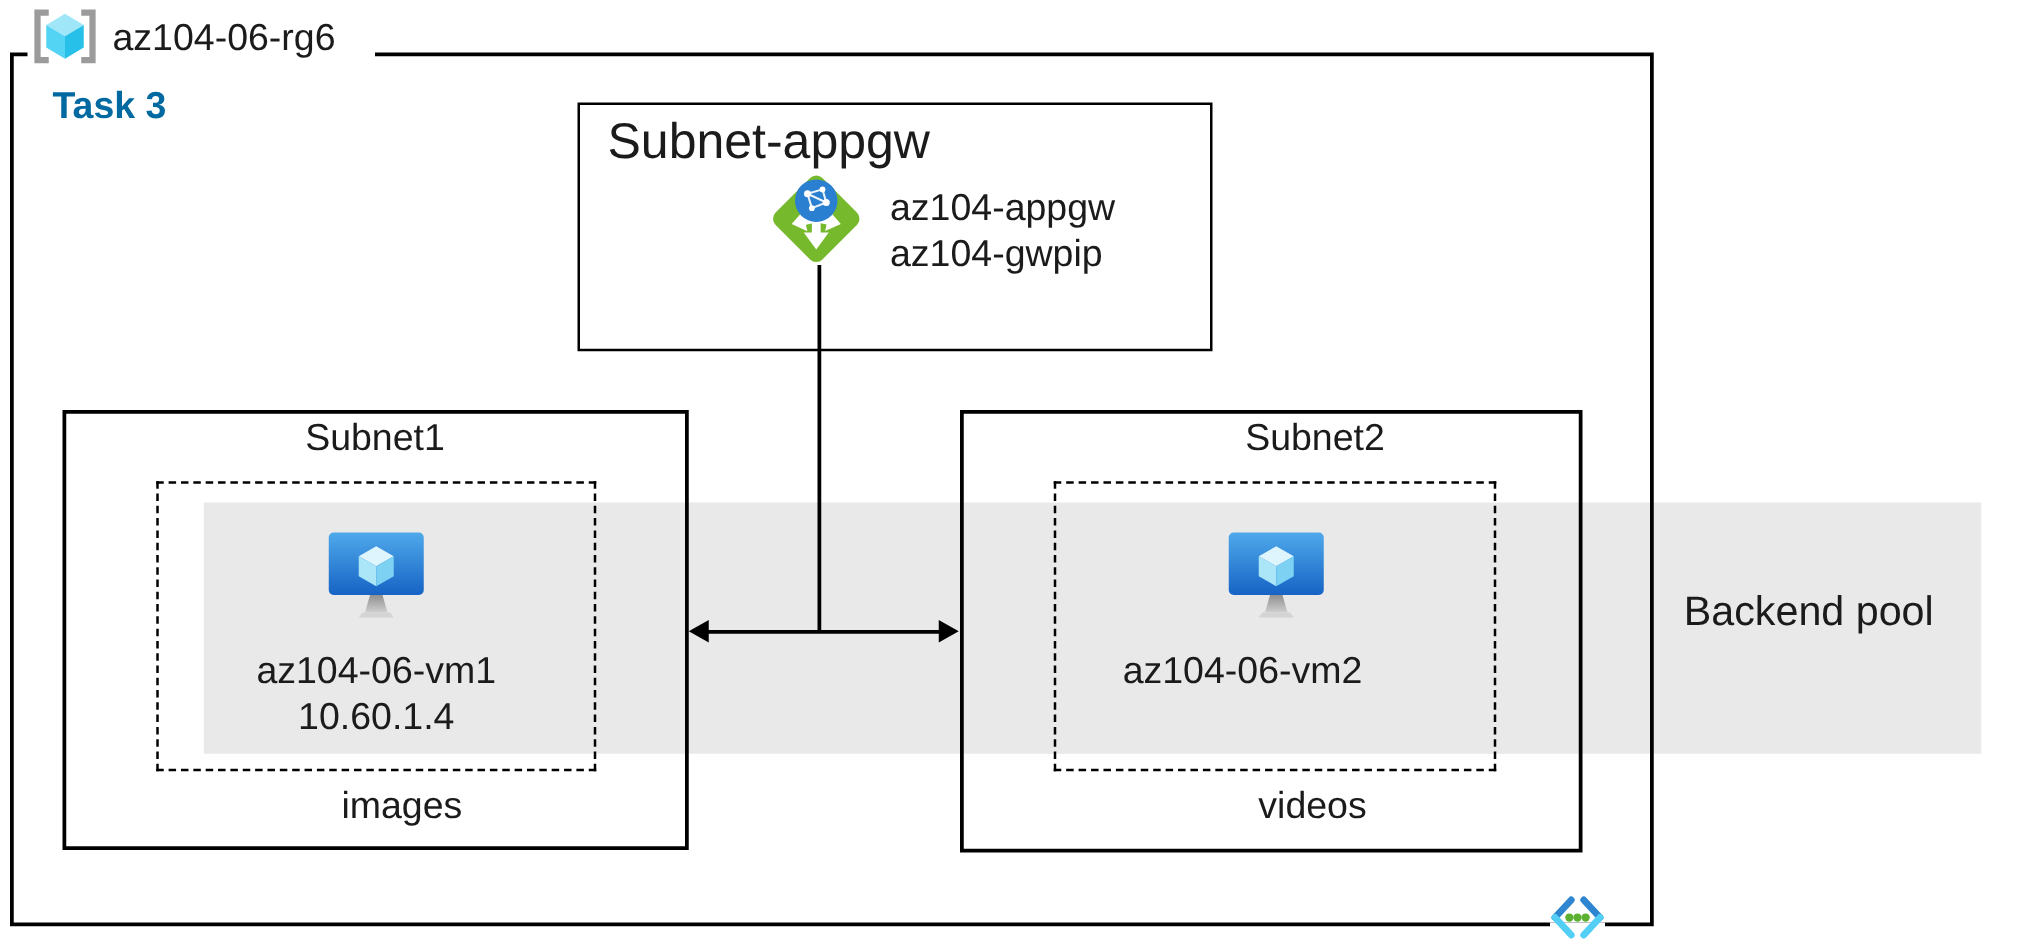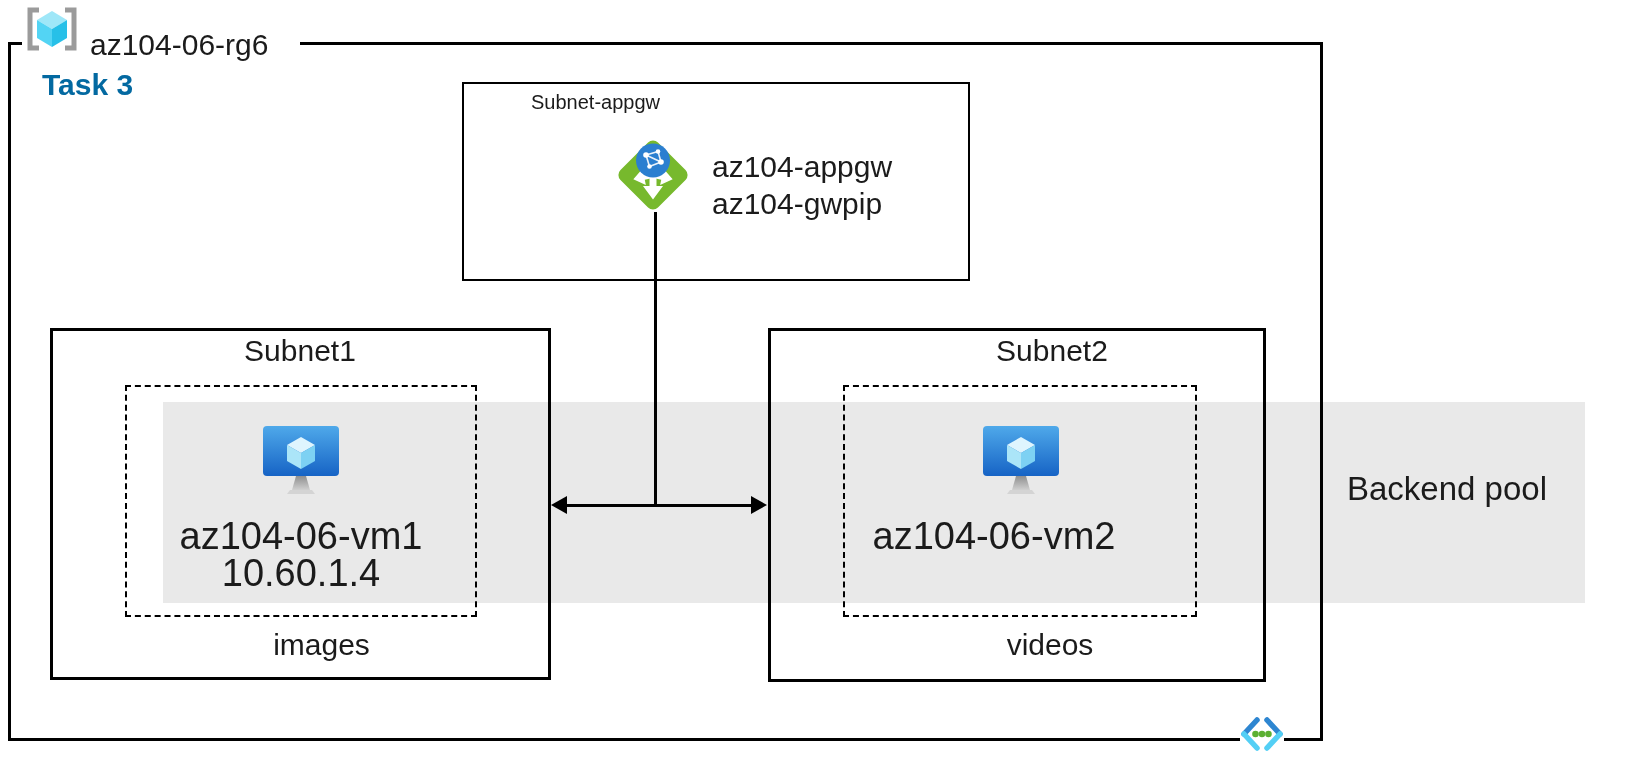--- a/index.html
+++ b/index.html
@@ -7,25 +7,25 @@
     position:relative;width:1625px;height:761px;background:#ffffff;
     font-family:"Liberation Sans", sans-serif;color:#1b1b1b;overflow:hidden;
   }
   .abs{position:absolute;}
   
   #band{left:163px;top:402px;width:1422px;height:201px;background:#E9E9E9;z-index:1;}
   
   #frame{left:8px;top:42px;width:1315px;height:699px;border:3px solid #000;box-sizing:border-box;z-index:2;background:transparent;}
   #frame-gap-patch{left:22px;top:38px;width:278px;height:12px;background:#fff;z-index:3;}
   #rg-icon{left:24px;top:6px;z-index:4;}
-  #rg-label{left:90px;top:28px;font-size:30px;z-index:4;white-space:nowrap;}
+  #rg-label{left:90px;top:14px;font-size:30px;z-index:4;white-space:nowrap;}
   #task-label{left:42px;top:68px;font-size:30px;font-weight:bold;color:#0369a1;z-index:4;text-align:center;}
   
   #appgw-box{left:462px;top:82px;width:508px;height:199px;border:2px solid #000;box-sizing:border-box;z-index:3;}
-  #appgw-label{left:486px;top:91px;font-size:20px;z-index:4;white-space:nowrap;margin-left:45px;}
+  #appgw-label{left:486px;top:91px;font-size:40px;z-index:4;white-space:nowrap;}
   #appgw-icon{left:613px;top:135px;z-index:4;}
   #gw-text{left:712px;top:148px;font-size:30px;line-height:37px;z-index:4;white-space:nowrap;}
   
   #v-line{left:654px;top:212px;width:3px;height:294px;background:#000;z-index:3;}
   #h-line{left:565px;top:504px;width:196px;height:3px;background:#000;z-index:3;}
   .arrowhead{width:0;height:0;border-top:9px solid transparent;border-bottom:9px solid transparent;z-index:3;}
   #head-left{left:551px;top:496px;border-right:16px solid #000;}
   #head-right{left:751px;top:496px;border-left:16px solid #000;}
   
   .subnet-box{border:3px solid #000;box-sizing:border-box;z-index:2;background:transparent;}
@@ -33,21 +33,21 @@
   #subnet2-box{left:768px;top:328px;width:498px;height:354px;}
   .subnet-title{top:334px;font-size:30px;text-align:center;z-index:3;}
   #subnet1-title{left:50px;width:500px;}
   #subnet2-title{left:768px;width:568px;}
   .dashed-box{border:2px dashed #000;box-sizing:border-box;z-index:3;background:transparent;}
   #dashed1{left:125px;top:385px;width:352px;height:232px;}
   #dashed2{left:843px;top:385px;width:354px;height:232px;}
   .vm-icon{z-index:4;}
   #vm1-icon{left:262px;top:424px;}
   #vm2-icon{left:982px;top:424px;}
-  .vm-text{font-size:38px;line-height:37px;text-align:center;z-index:4;}
+  .vm-text{font-size:30px;line-height:37px;text-align:center;z-index:4;}
   #vm1-text{left:125px;top:518px;width:352px;}
   #vm2-text{left:817px;top:518px;width:354px;}
   .tag-label{font-size:30px;text-align:center;z-index:4;}
   #tag1{left:50px;top:628px;width:543px;}
   #tag2{left:768px;top:628px;width:564px;}
   #backend-label{left:1347px;top:470px;font-size:33px;z-index:3;white-space:nowrap;}
   #vnet-patch{left:1240px;top:738px;width:44px;height:9px;background:#fff;z-index:3;}
   #vnet-icon{left:1236px;top:714px;z-index:4;}
 </style>
 </head>

